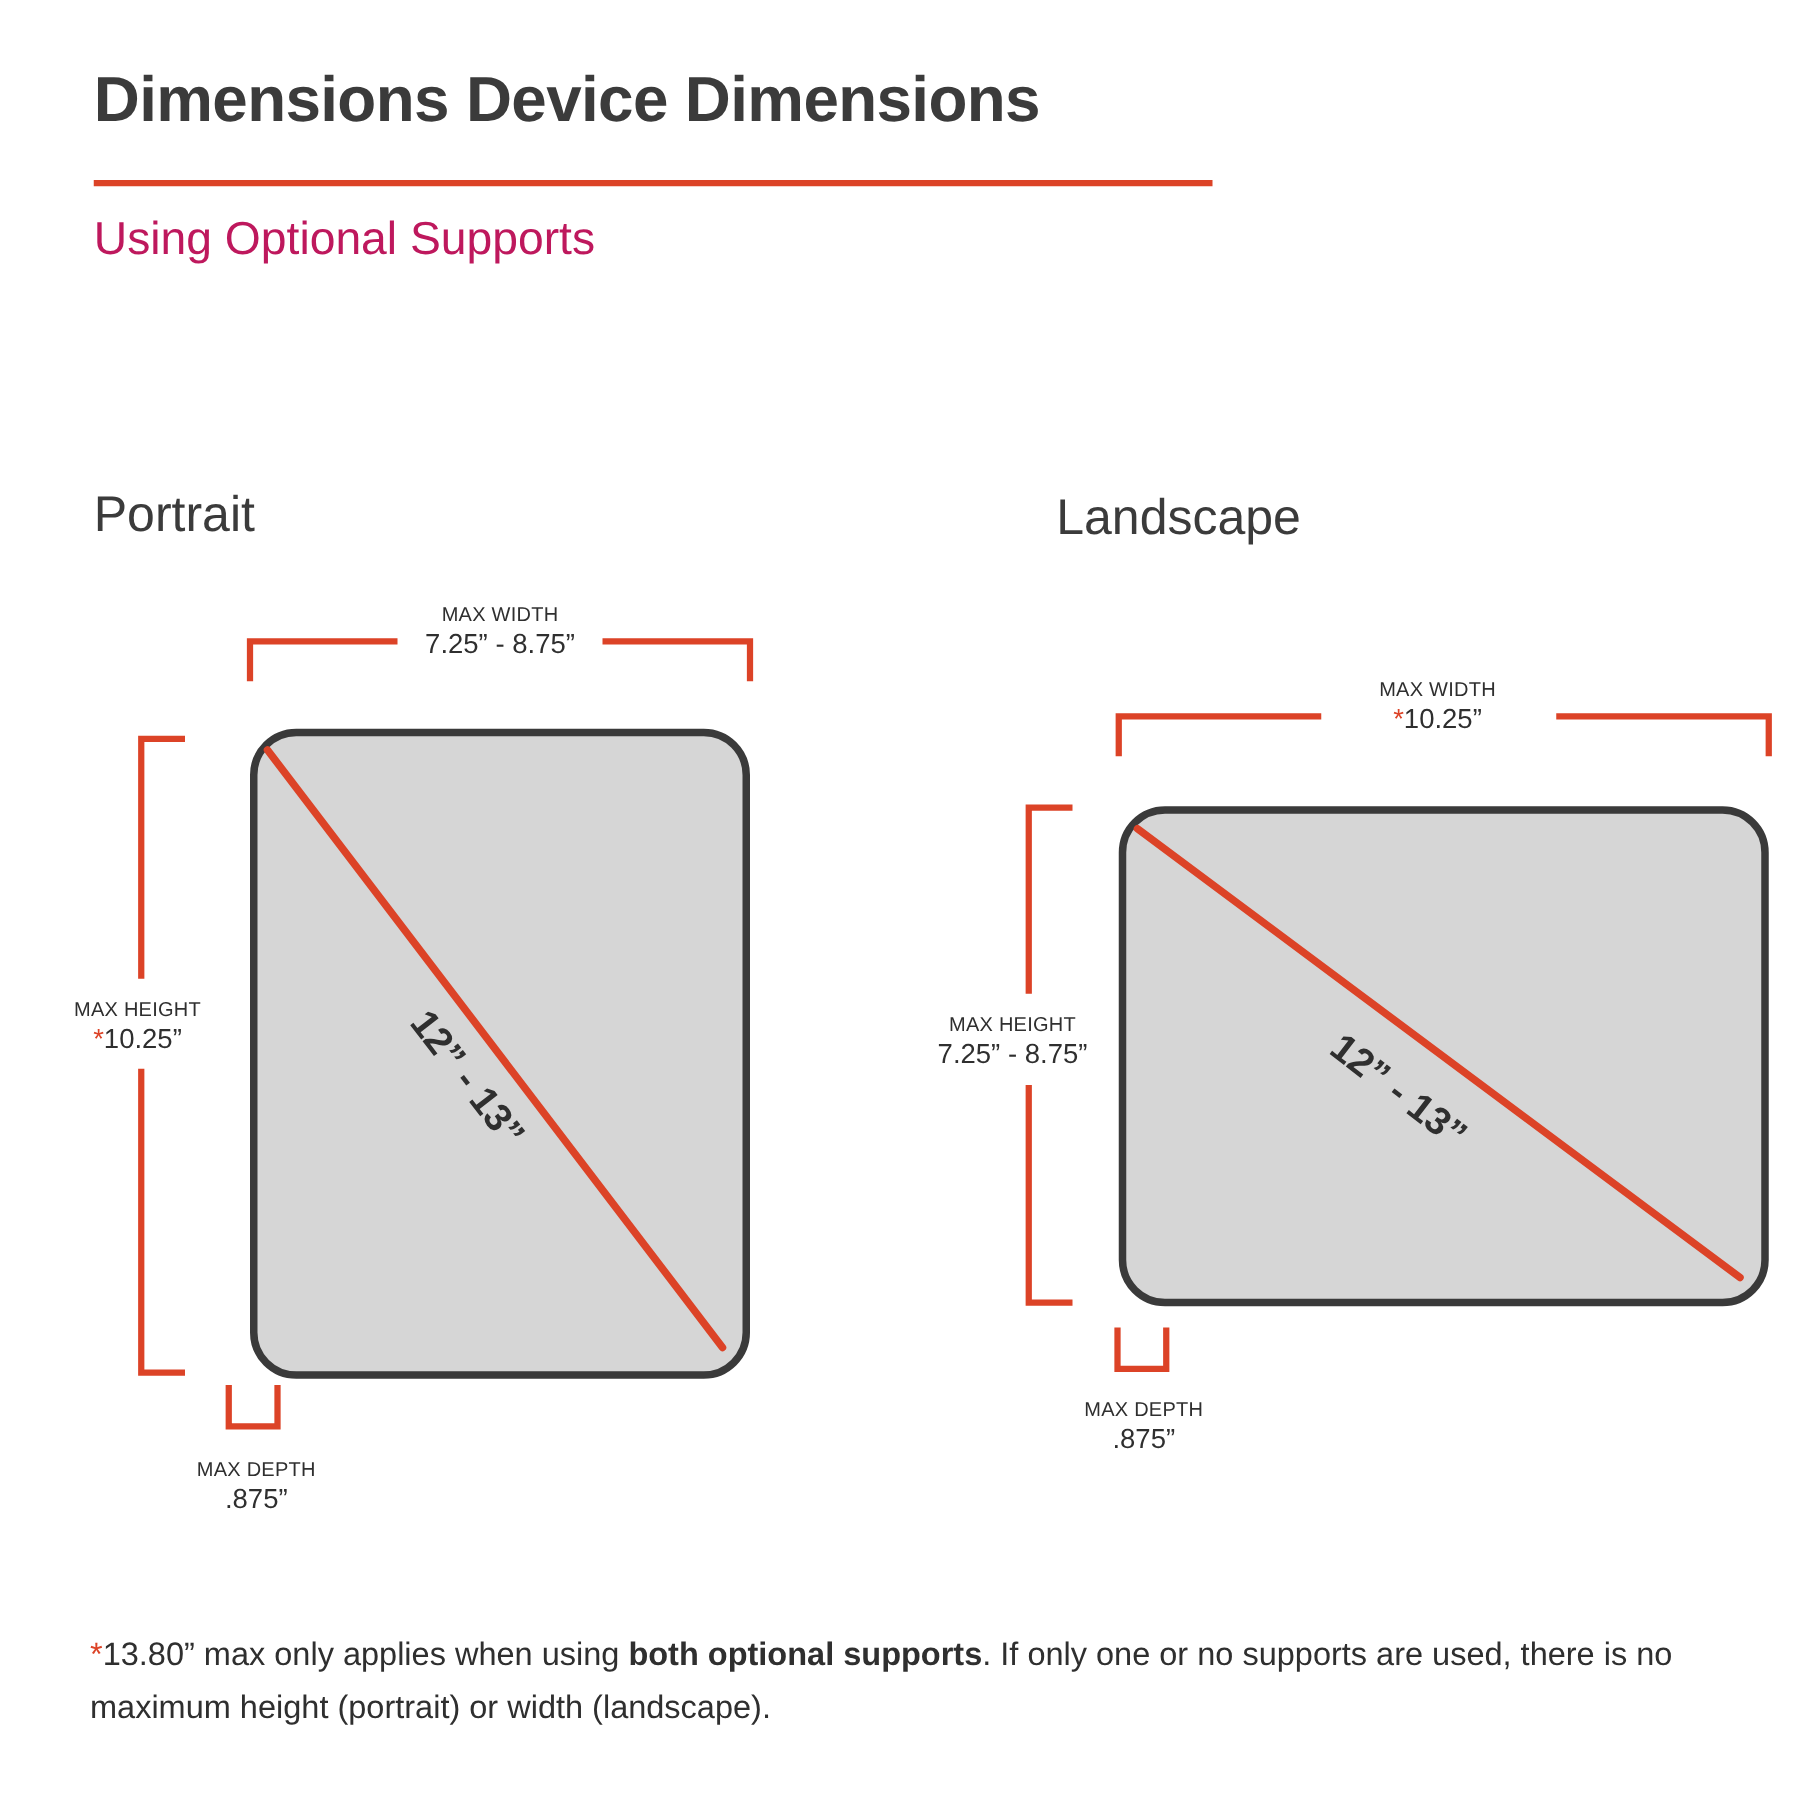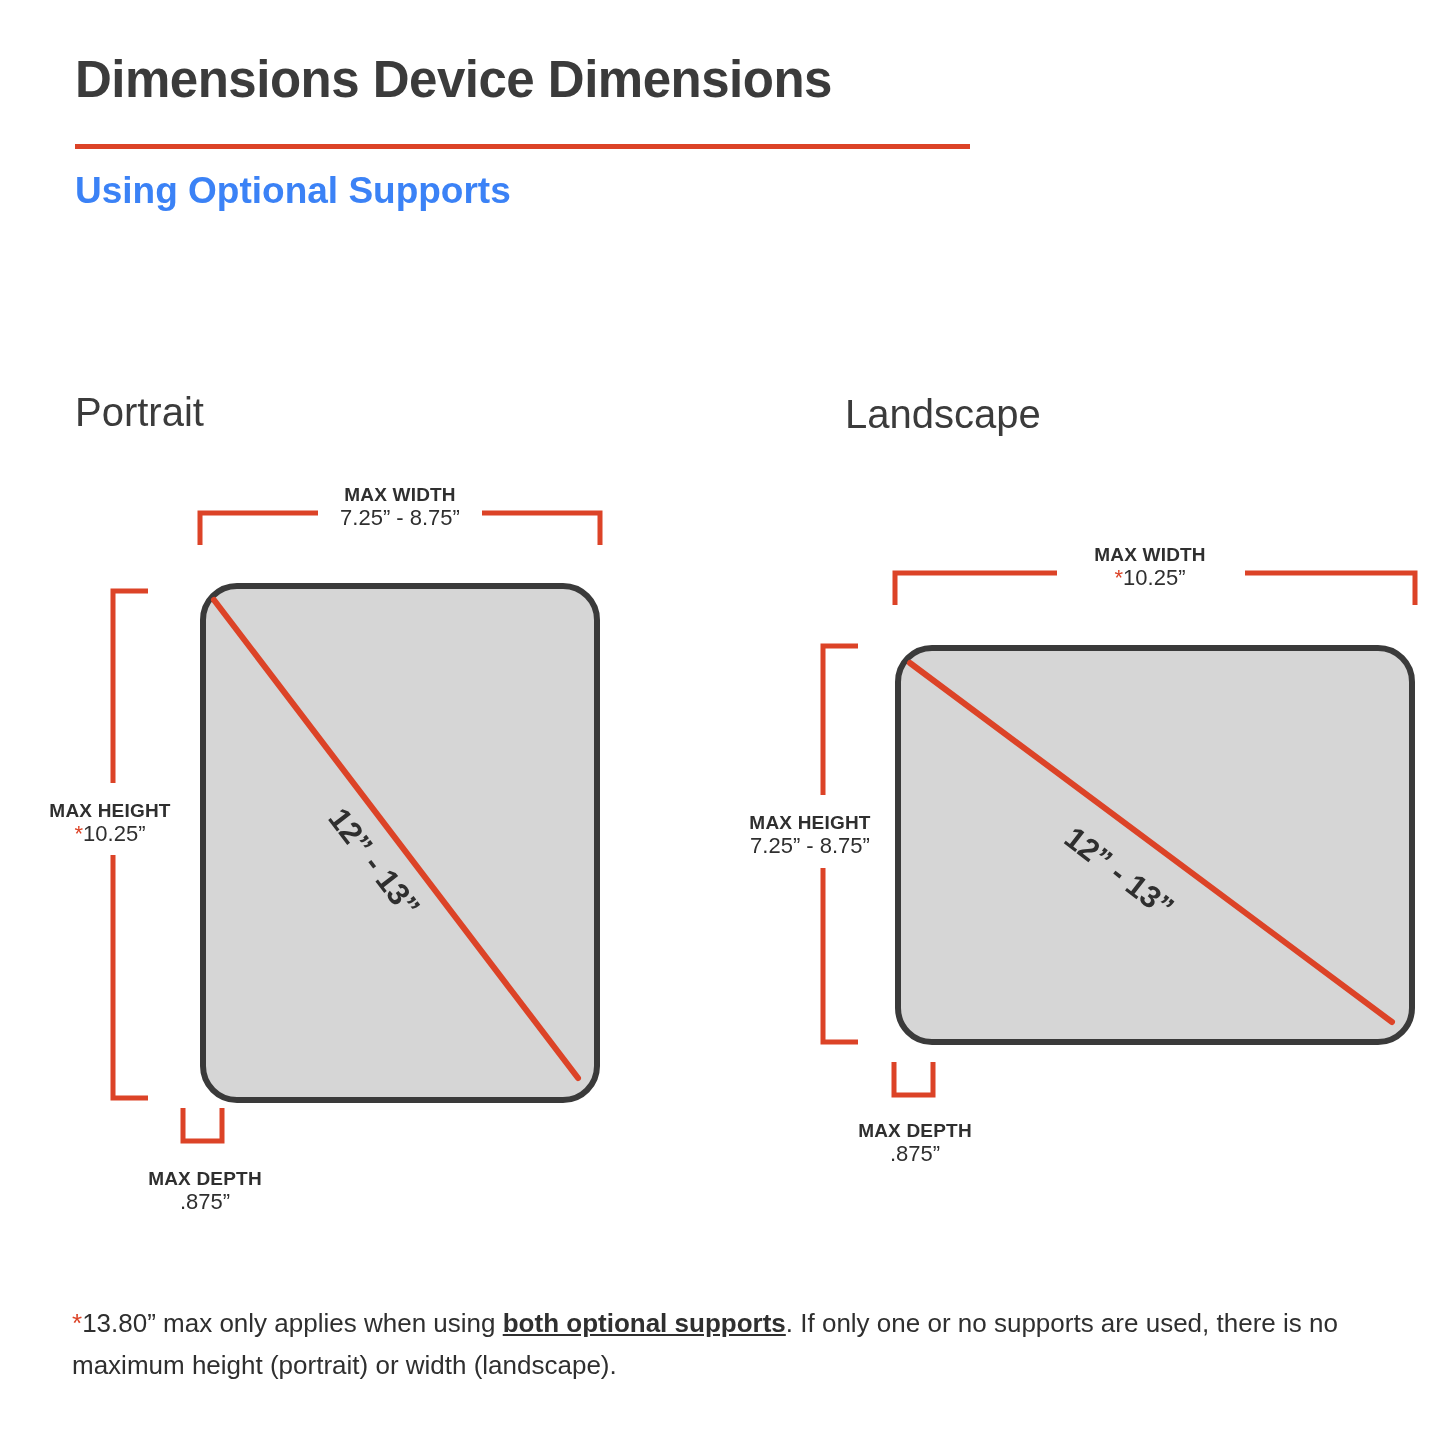--- a/index.html
+++ b/index.html
@@ -33,22 +33,22 @@
     top: 144px;
     width: 895px;
     height: 5px;
     background: #DC4327;
   }
   #subtitle {
     position: absolute;
     left: 75px;
     top: 170px;
     font-size: 37px;
-    font-weight: bold;
-    color: #3b82f6;
+    font-weight: normal;
+    color: #be185d;
     white-space: nowrap;
   }
 
   
   .section-heading {
     position: absolute;
     font-size: 40px;
     color: #3b3b3b;
     white-space: nowrap;
   }
@@ -56,22 +56,22 @@
   #heading-landscape { left: 845px; top: 392px; }
 
   
   .dim-label {
     position: absolute;
     text-align: center;
     color: #2f2f2f;
     white-space: nowrap;
   }
   .dim-label .dim-title {
-    font-size: 19px;
-    font-weight: bold;
+    font-size: 16px;
+    font-weight: normal;
     letter-spacing: 0.2px;
     line-height: 1.12;
   }
   .dim-label .dim-value {
     font-size: 22px;
     font-weight: normal;
     line-height: 1.22;
   }
   .star { color: #DC4327; }
 
@@ -134,21 +134,21 @@
   
   #footnote {
     position: absolute;
     left: 72px;
     top: 1302px;
     width: 1330px;
     font-size: 26px;
     line-height: 1.62;
     color: #2f2f2f;
   }
-  #footnote b { font-weight: bold; text-decoration: underline; }
+  #footnote b { font-weight: bold; }
 </style>
 </head>
 <body>
 
 <div id="page">
 
   <div id="title">Dimensions Device Dimensions</div>
   <div id="title-rule"></div>
   <div id="subtitle">Using Optional Supports</div>
 

